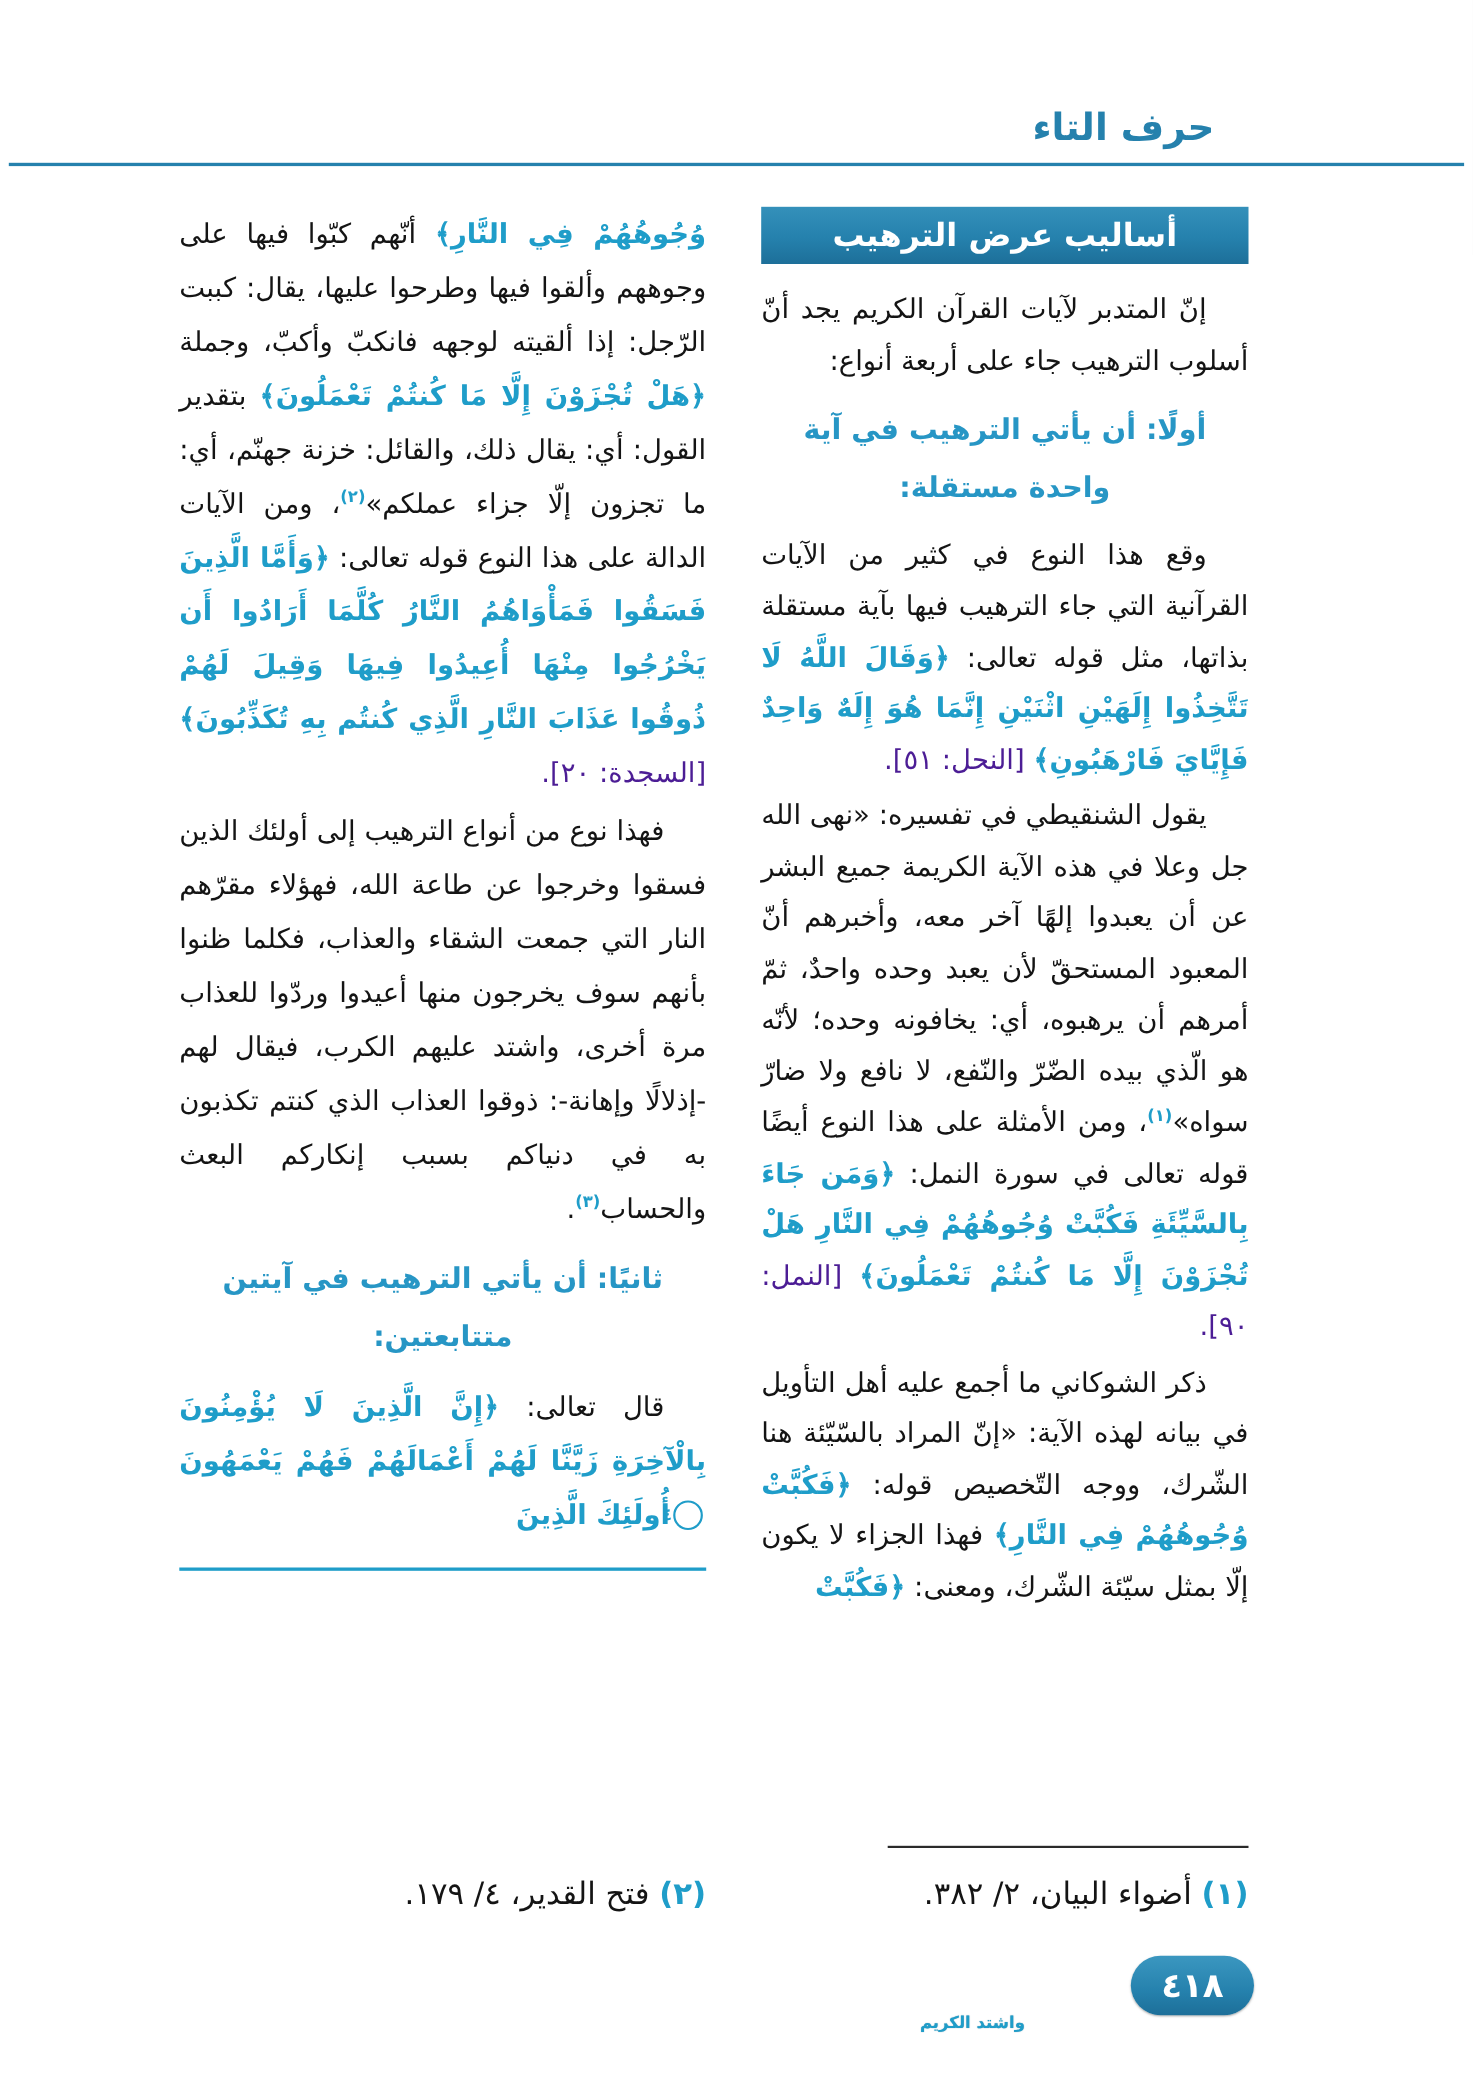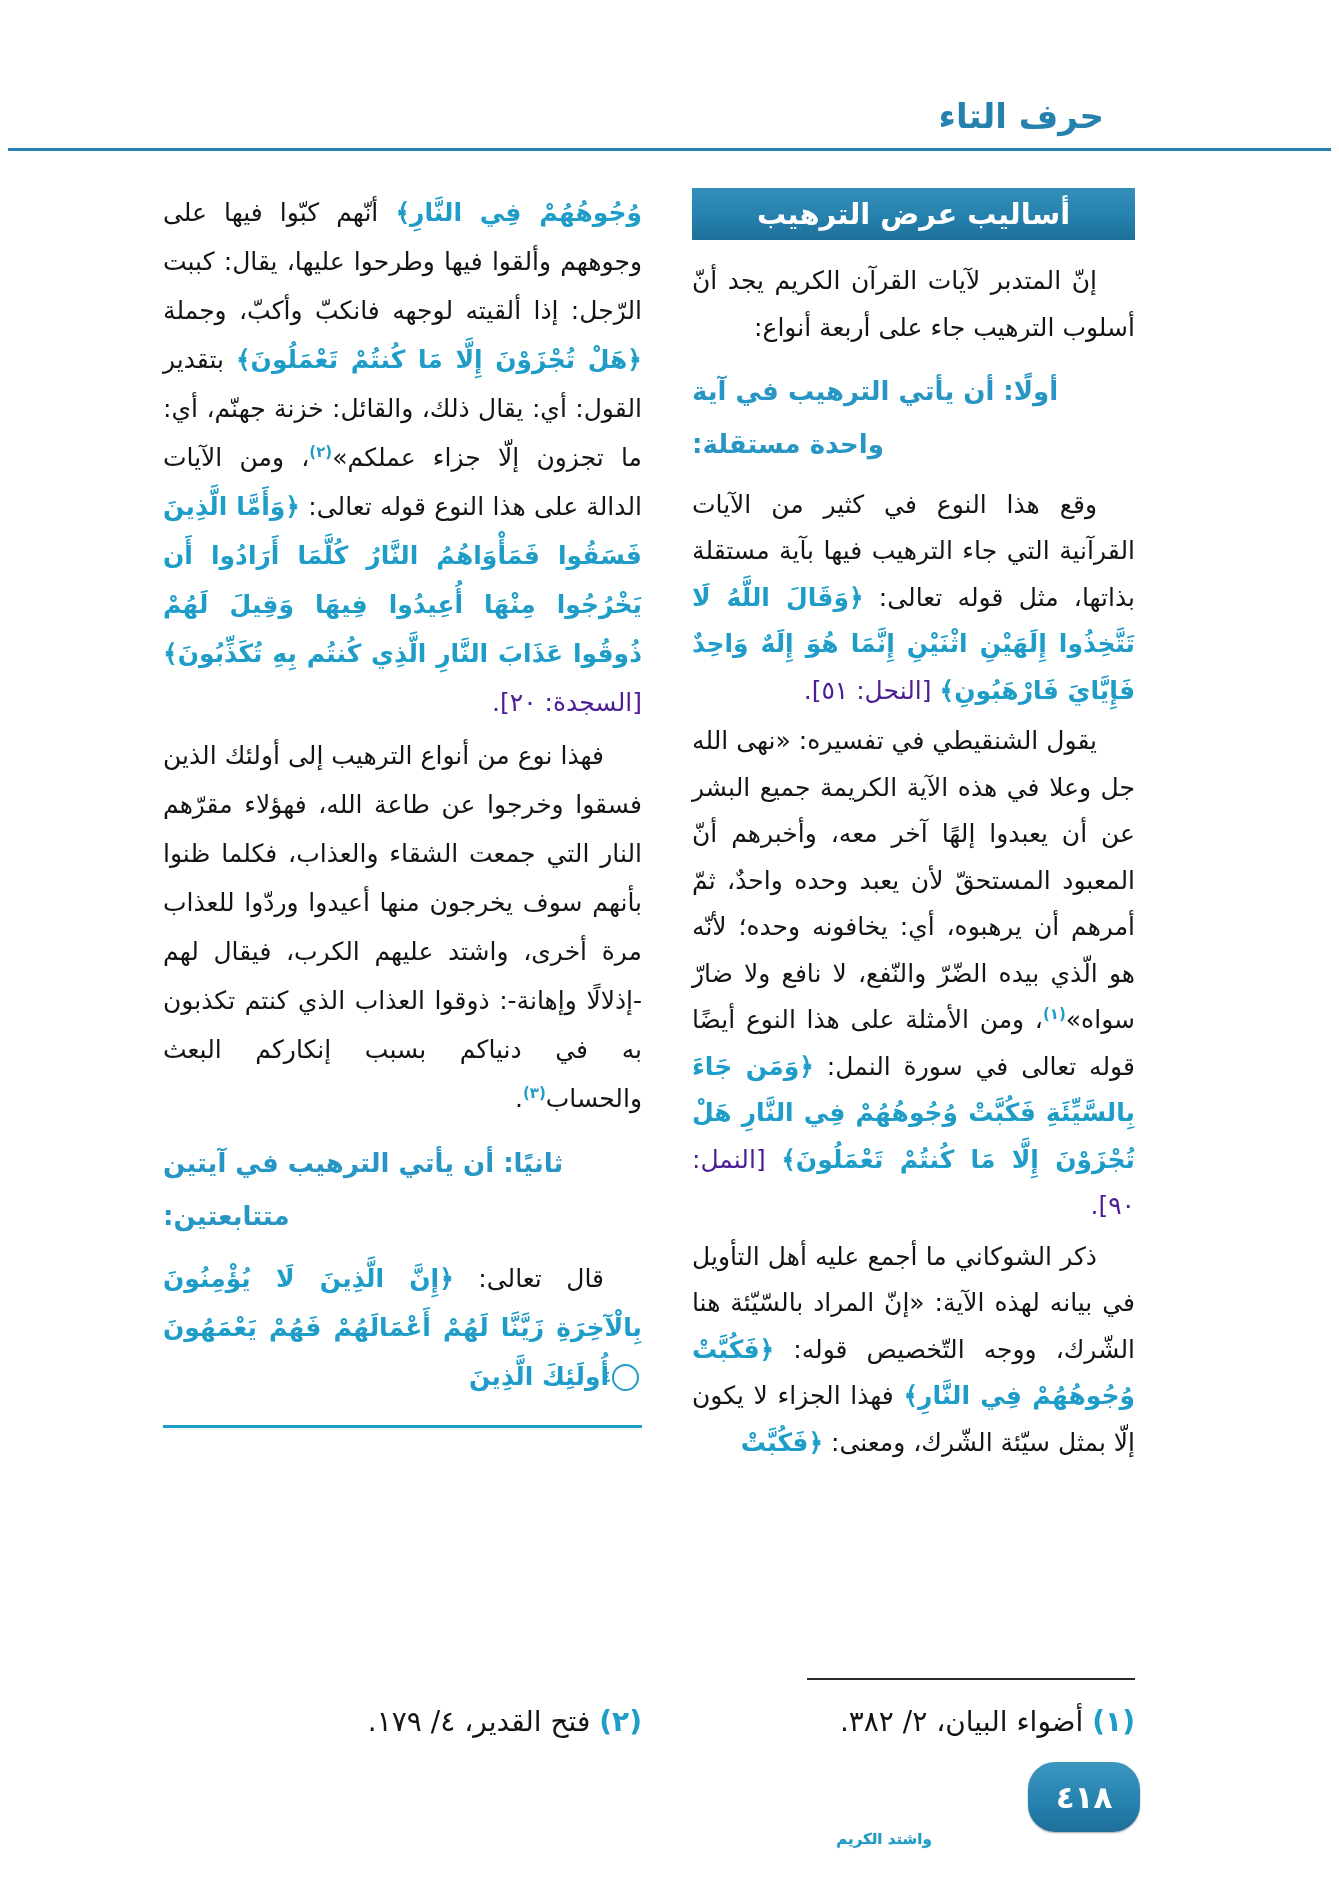--- a/index.html
+++ b/index.html
@@ -38,21 +38,21 @@
   }
   
   .para {
     font-size:25px; line-height:1.86; text-align:justify;
     color:#141414; margin-bottom:4px;
   }
   .col-left .para { line-height:1.96; }
   .para.indent { text-indent:38px; }
   .para.heading {
     color:var(--heading,#2796c5); font-weight:bold; font-size:26px;
-    line-height:2.05; margin:14px 0 10px; text-align:left;
+    line-height:2.05; margin:14px 0 10px; text-align:center;
   }
   .para.underlined {
     border-bottom:3px solid var(--verse,#1f9dc9);
     padding-bottom:24px; margin-bottom:14px;
   }
   .seg-verse { color:var(--verse,#1f9dc9); font-weight:bold; }
   .seg-ref   { color:#4c1d95; }
   .seg-sup {
     color:var(--verse,#1f9dc9); font-size:15px;
     vertical-align:super; line-height:0; font-weight:bold;
@@ -77,21 +77,21 @@
   
   .emblem {
     position:absolute; bottom:42px; right:330px; width:250px;
     text-align:center; color:var(--verse,#1f9dc9);
     text-shadow:0 0 1px rgba(20,90,120,.55);
   }
   .emblem-line1 { font-size:25px; font-weight:bold; line-height:1.25; }
   .emblem-line2 { font-size:15px; font-weight:bold; letter-spacing:2px; }
   .page-badge {
     position:absolute; bottom:58px; right:199px;
-    width:112px; height:70px; border-radius:27px;
+    width:112px; height:54px; border-radius:27px;
     background:linear-gradient(180deg,#3b97c0 0%, var(--accent,#2581ad) 60%, #1d6f99 100%);
     color:#ffffff; font-size:31px; font-weight:bold;
     display:flex; align-items:center; justify-content:center;
     box-shadow:0 1px 2px rgba(0,0,0,.35);
   }
 </style>
 </head>
 <body>
 
 <div class="page">

